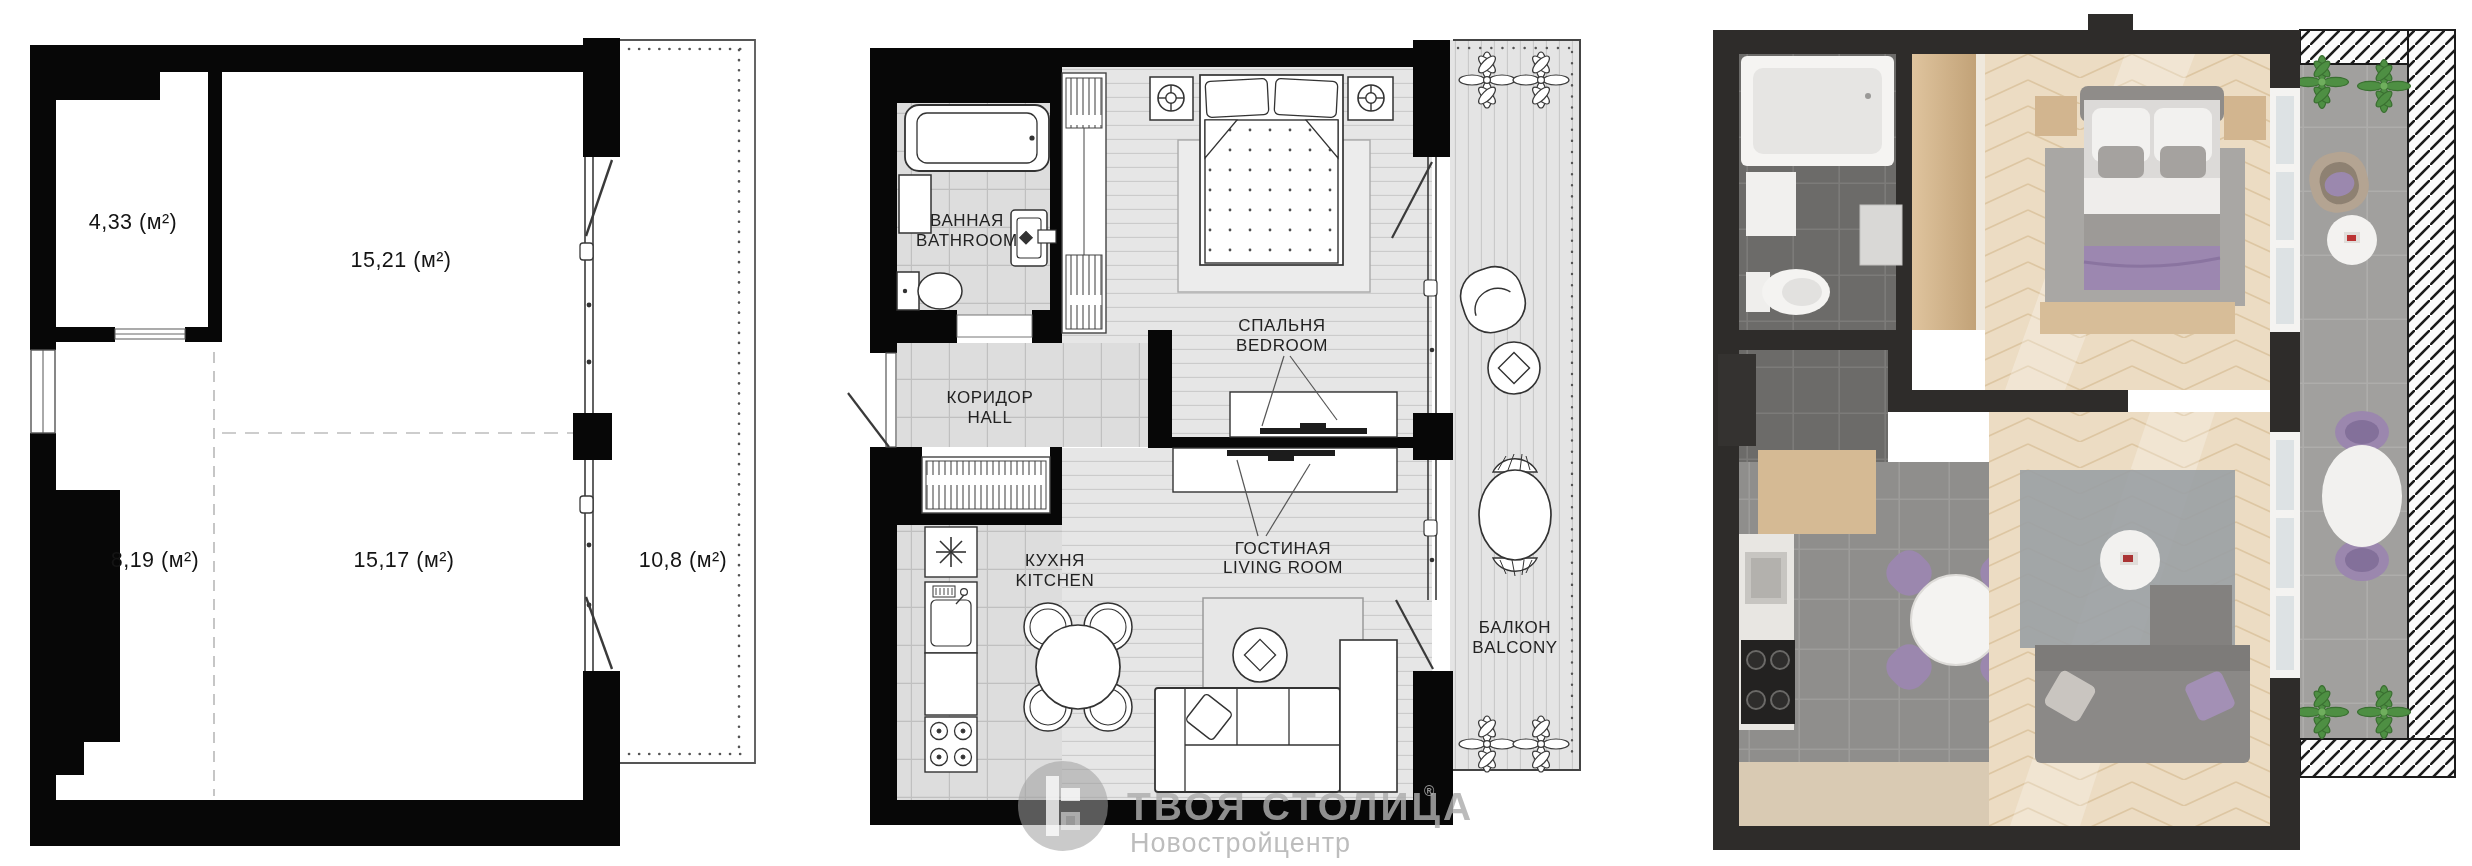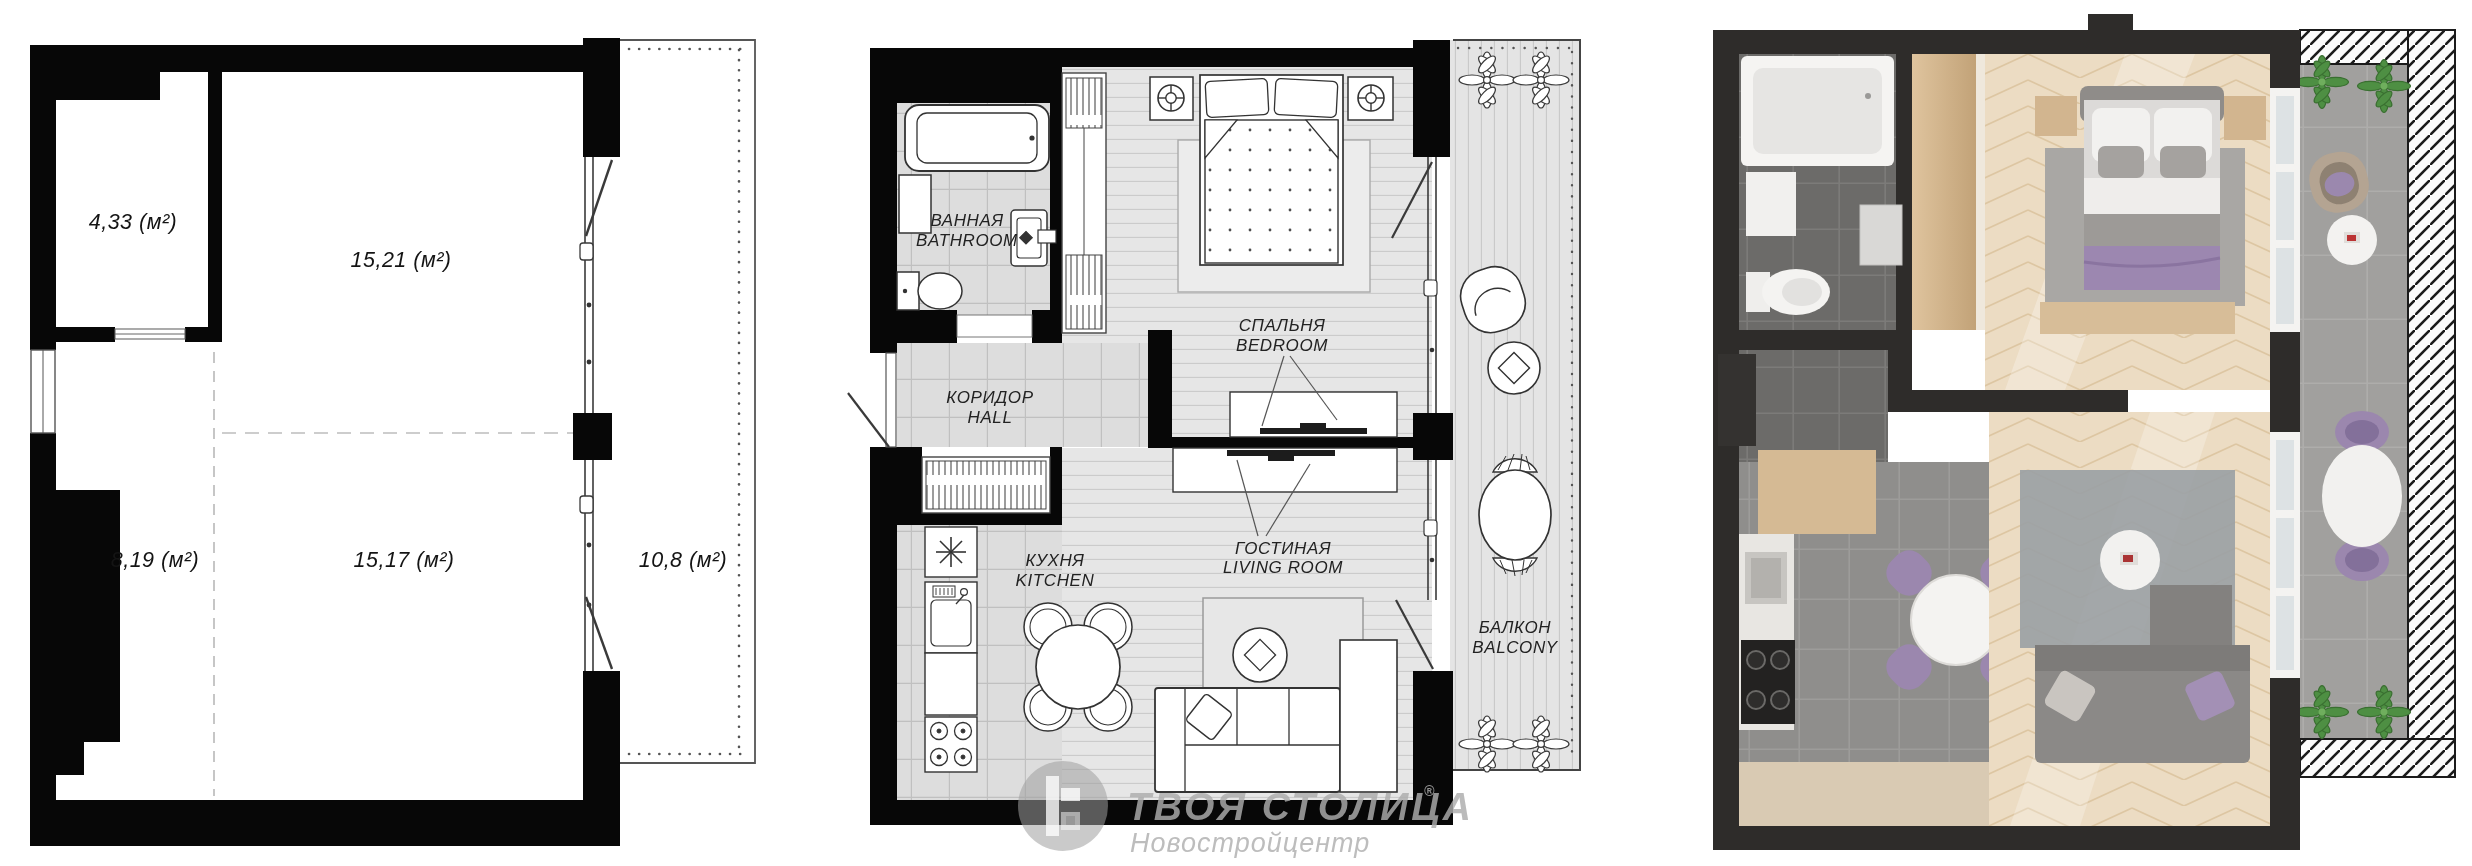--- a/index.html
+++ b/index.html
@@ -1,17 +1,17 @@
 <!DOCTYPE html>
 <html><head>
 <meta charset="utf-8">
 <title>Floor Plan</title>
 <style>
   html,body{margin:0;padding:0;background:#ffffff;}
-  #canvas{position:relative;width:2472px;height:866px;background:#ffffff;overflow:hidden;font-style:italic;}
+  #canvas{position:relative;width:2472px;height:866px;background:#ffffff;overflow:hidden;}
   svg{display:block;}
   text{font-family:"Liberation Sans","DejaVu Sans",sans-serif;}
   .area-label{font-size:21.5px;fill:#141414;letter-spacing:.5px;}
   .room-label{font-size:17px;fill:#222222;letter-spacing:.6px;}
   .wm-brand{font-size:39px;font-weight:700;fill:#adadad;opacity:.82;letter-spacing:3px;}
   .wm-reg{font-size:14px;font-weight:700;fill:#b3b3b3;opacity:.8;}
   .wm-sub{font-size:27px;fill:#b2b2b2;opacity:.85;letter-spacing:1px;}
 </style>
 </head>
 <body>

